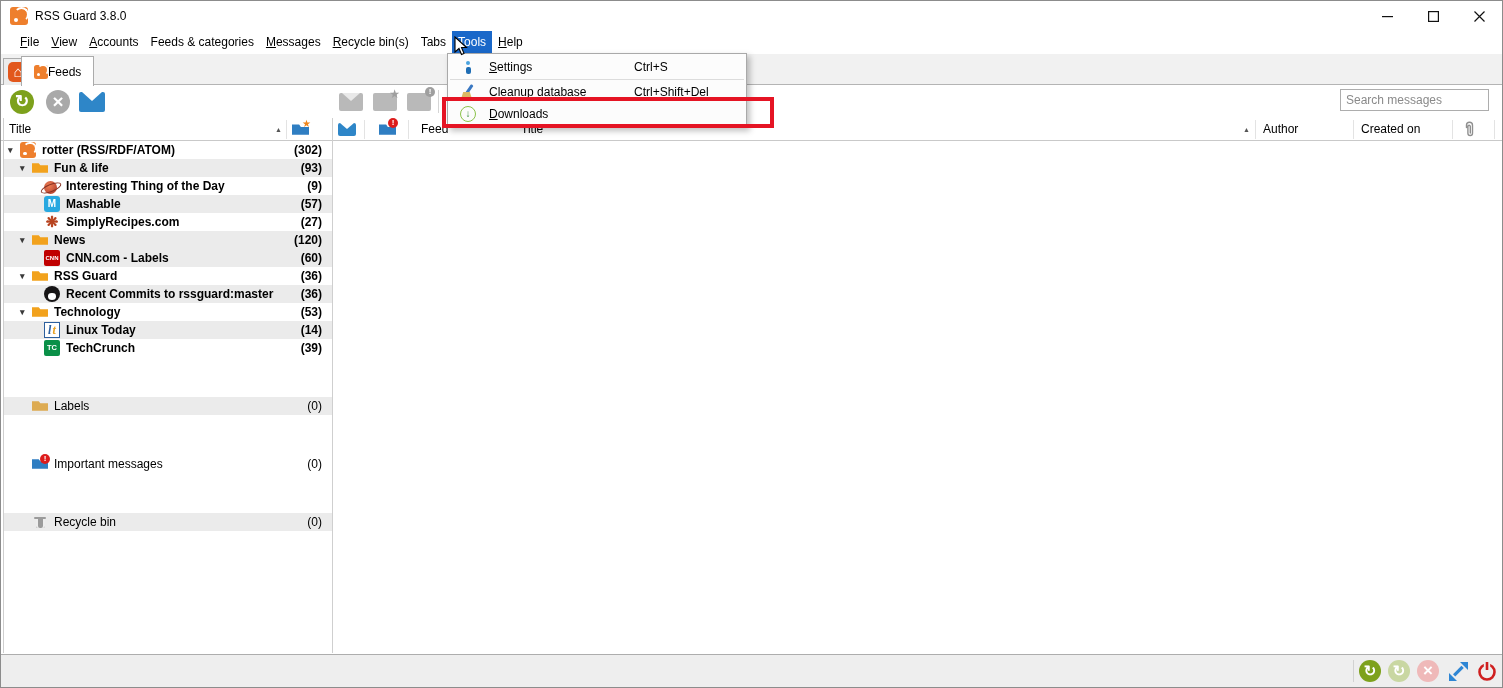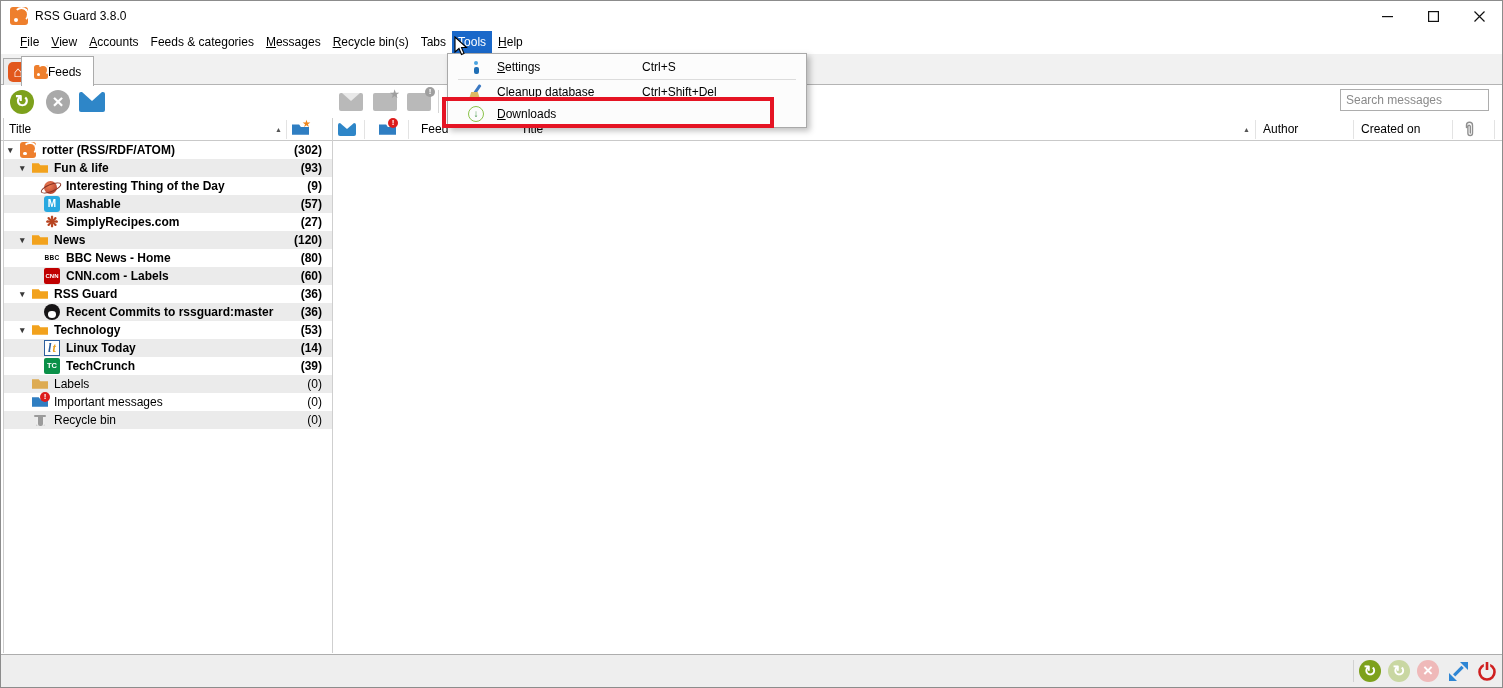--- a/index.html
+++ b/index.html
@@ -76,21 +76,21 @@
   
   .left-edge  { position:absolute; left:2px;  top:117px; bottom:34px; width:1px; background:#cfcfcf; }
   .divider-v  { position:absolute; left:331px; top:117px; bottom:34px; width:1px; background:#cfcfcf; }
 
   
   .feedlist { position:absolute; left:3px; top:140px; width:328px; }
   .feed-row { height:18px; display:flex; align-items:center; font-size:12px; position:relative; color:#000; }
   .feed-row.alt { background:#ebebeb; }
   .feed-row.bold { font-weight:bold; }
   .k-account { padding-left:4px; } .k-category { padding-left:16px; }
-  .k-feed { padding-left:40px;text-align:right; }   .k-special { padding-left:28px; }
+  .k-feed { padding-left:40px;text-align:right; }   .k-special { padding-left:28px;margin-top:40px; }
   .tree-arrow { width:12px; flex:none; font-size:9px; color:#3a3a3a; line-height:18px; }
   .feed-title { white-space:nowrap; }
   .feed-count { position:absolute; right:10px; }
 
   .fi { width:16px; height:16px; margin-right:6px; position:relative; flex:none; }
   .fi::before { line-height:16px; }
   .fi-rss { background:#ee7f2d; border-radius:3px; }
   .fi-rss::before { content:""; position:absolute; left:3px; bottom:3px; width:3.5px; height:3.5px; background:#fff; border-radius:50%; }
   .fi-rss::after { content:""; position:absolute; left:3px; bottom:3px; width:9.5px; height:9.5px;
       border:2.2px solid transparent; border-top-color:#fff; border-right-color:#fff; border-radius:50%; }
@@ -125,22 +125,22 @@
   
   .statusbar { position:absolute; left:0; right:0; bottom:0; height:33px; background:#eeeeee; border-top:1px solid #adadad; }
   .sb-sep { position:absolute; left:1352px; top:5px; bottom:5px; width:1px; background:#d2d2d2; }
   .sb-ic { position:absolute; top:5px; width:22px; height:22px; }
   .sb-circle { width:22px; height:22px; border-radius:50%; color:#fff; text-align:center; font-size:15px; line-height:21px; font-weight:bold; }
   .sb-g { background:#7da11c; }
   .sb-g-dis { background:#c9d7a2; }
   .sb-r-dis { background:#efb9b9; font-size:17px; }
 
   
-  .menupopup { position:absolute; left:446px; top:52px; width:360px; background:#fcfcfc;
-      border:1px solid #a9a9a9; box-shadow:3px 3px 6px rgba(0,0,0,0.25); z-index:40; padding:2px 8px; }
+  .menupopup { position:absolute; left:446px; top:52px; width:300px; background:#fcfcfc;
+      border:1px solid #a9a9a9; box-shadow:3px 3px 6px rgba(0,0,0,0.25); z-index:40; padding:2px 0; }
   .popup-item { height:22px; display:flex; align-items:center; font-size:12px; position:relative; padding-left:12px; color:#000; }
   .popup-sep { height:1px; background:#dcdcdc; margin:1px 2px; }
   .pi-shortcut { position:absolute; left:186px; }
   .mi { width:16px; height:16px; margin-right:13px; position:relative; flex:none; }
   .mi-settings-icon::before { content:""; position:absolute; left:6px; top:2px; width:4px; height:4px; background:#4aa3e0; border-radius:50%; }
   .mi-settings-icon::after  { content:""; position:absolute; left:5.5px; top:8px; width:5px; height:7px; background:#1f6eb5; border-radius:2px; }
   .mi-cleanup-database-icon::before { content:""; position:absolute; left:8px; top:0px; width:3px; height:10px;
       background:#3a78c2; border-radius:1px; transform:rotate(35deg); }
   .mi-cleanup-database-icon::after { content:""; position:absolute; left:1px; top:8px; width:11px; height:7px;
       background:#dcb964; clip-path:polygon(20% 0,80% 0,100% 100%,0 100%); }
@@ -287,25 +287,20 @@
         <span class="fi fi-flower"></span>
         <span class="feed-title">SimplyRecipes.com</span>
         <span class="feed-count">(27)</span>
       </div>
       <div class="feed-row k-category alt bold">
         <span class="tree-arrow">▾</span>
         <span class="fi fi-folder"></span>
         <span class="feed-title">News</span>
         <span class="feed-count">(120)</span>
       </div>
-      <div class="feed-row k-feed bold">
-        <span class="fi fi-bbc"></span>
-        <span class="feed-title">BBC News - Home</span>
-        <span class="feed-count">(80)</span>
-      </div>
       <div class="feed-row k-feed alt bold">
         <span class="fi fi-cnn"></span>
         <span class="feed-title">CNN.com - Labels</span>
         <span class="feed-count">(60)</span>
       </div>
       <div class="feed-row k-category bold">
         <span class="tree-arrow">▾</span>
         <span class="fi fi-folder"></span>
         <span class="feed-title">RSS Guard</span>
         <span class="feed-count">(36)</span>

